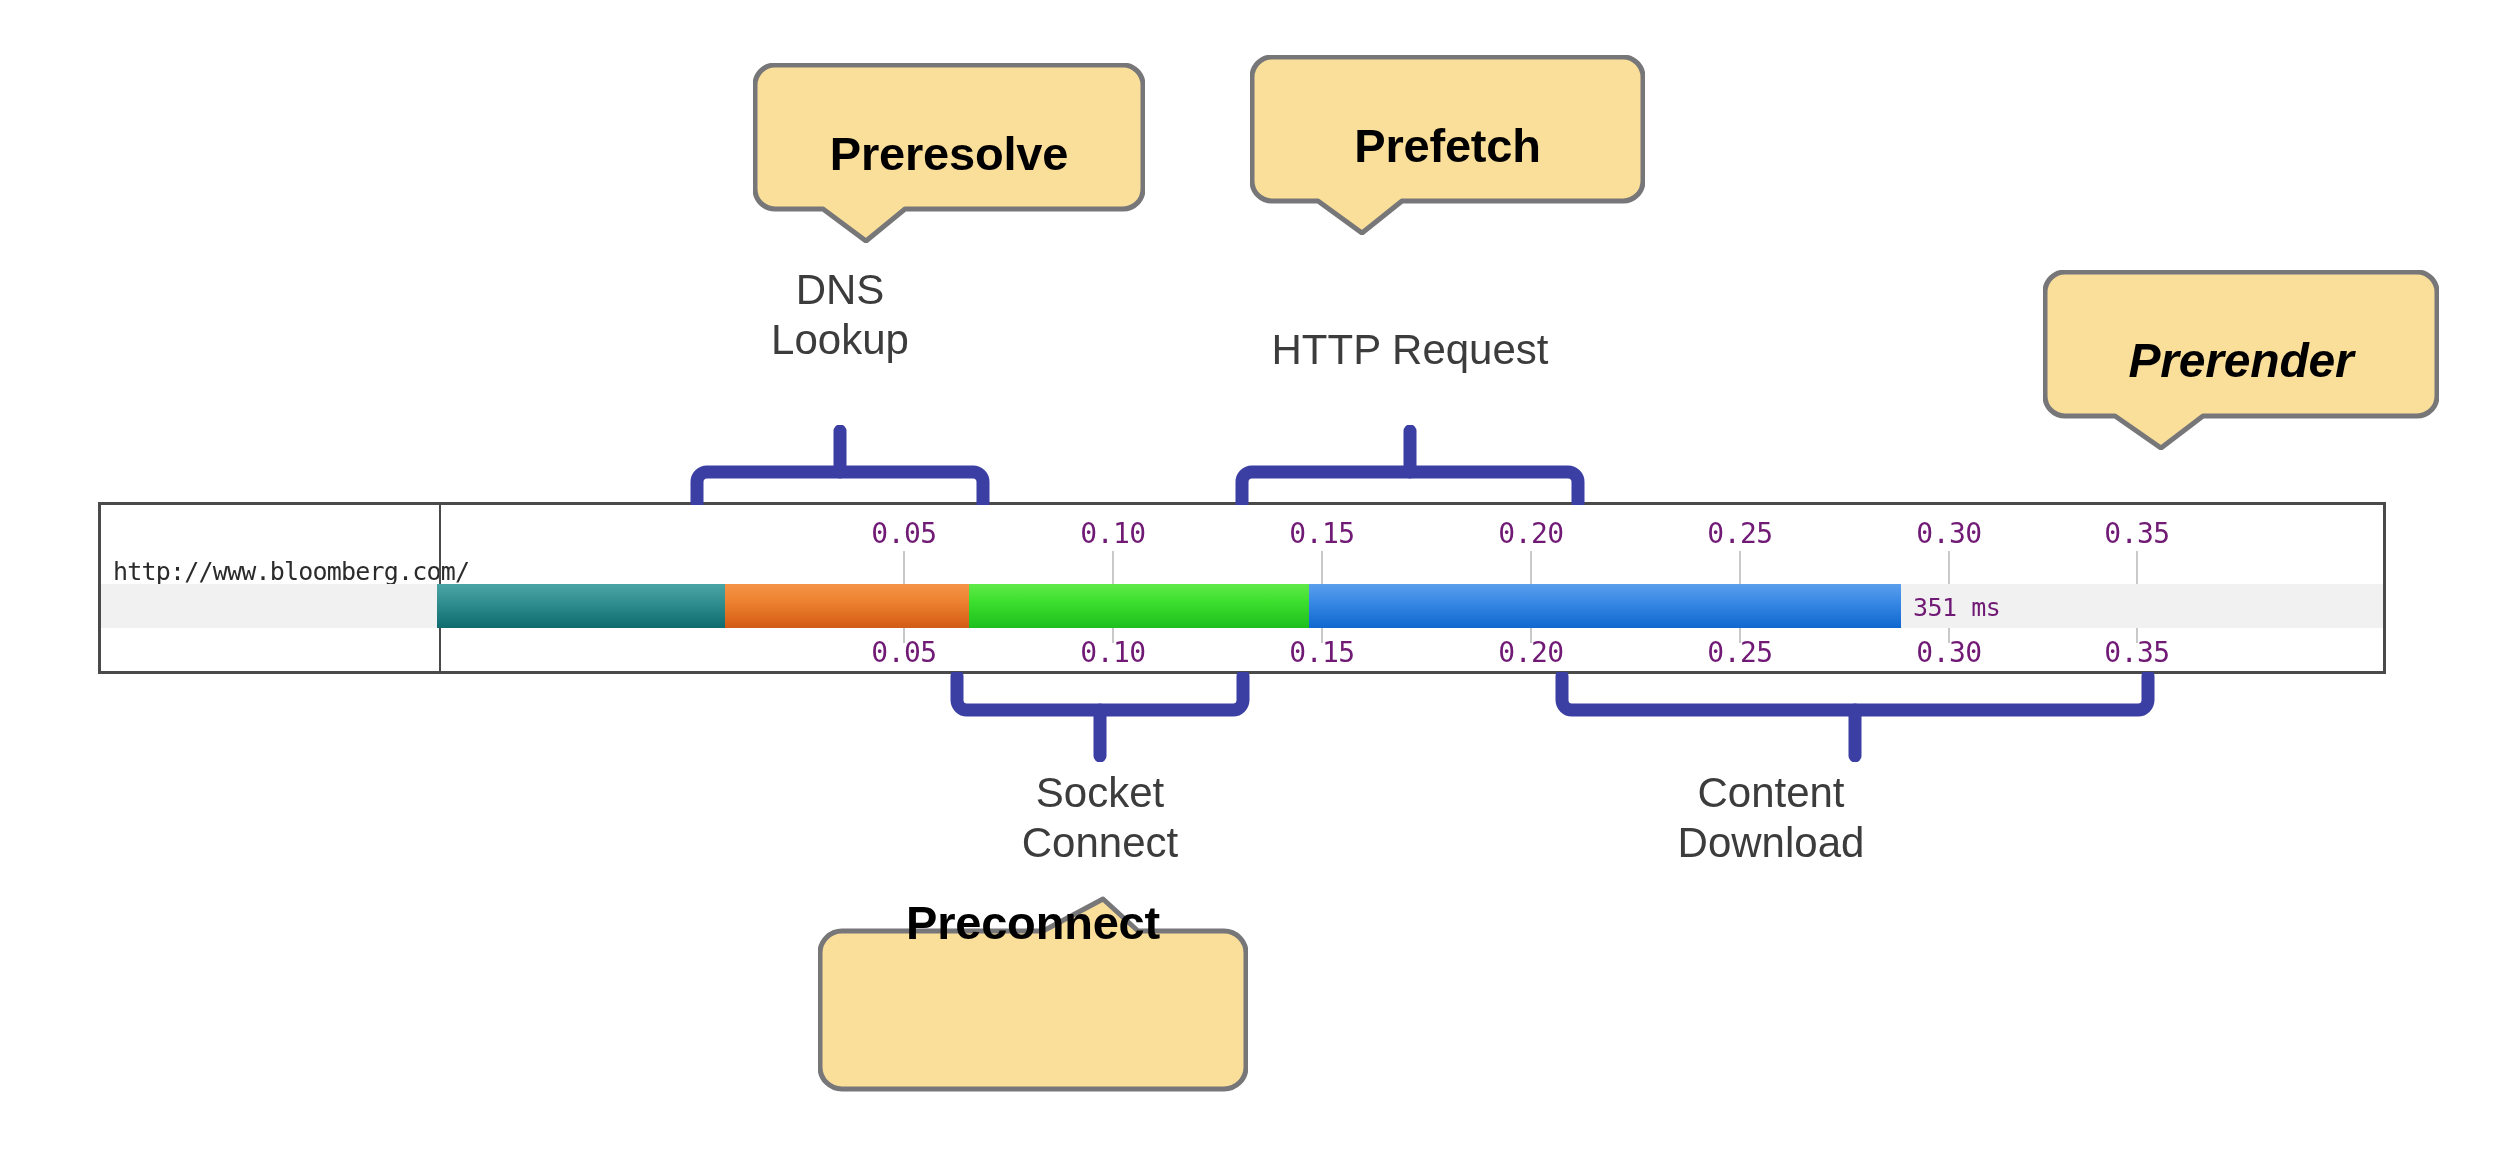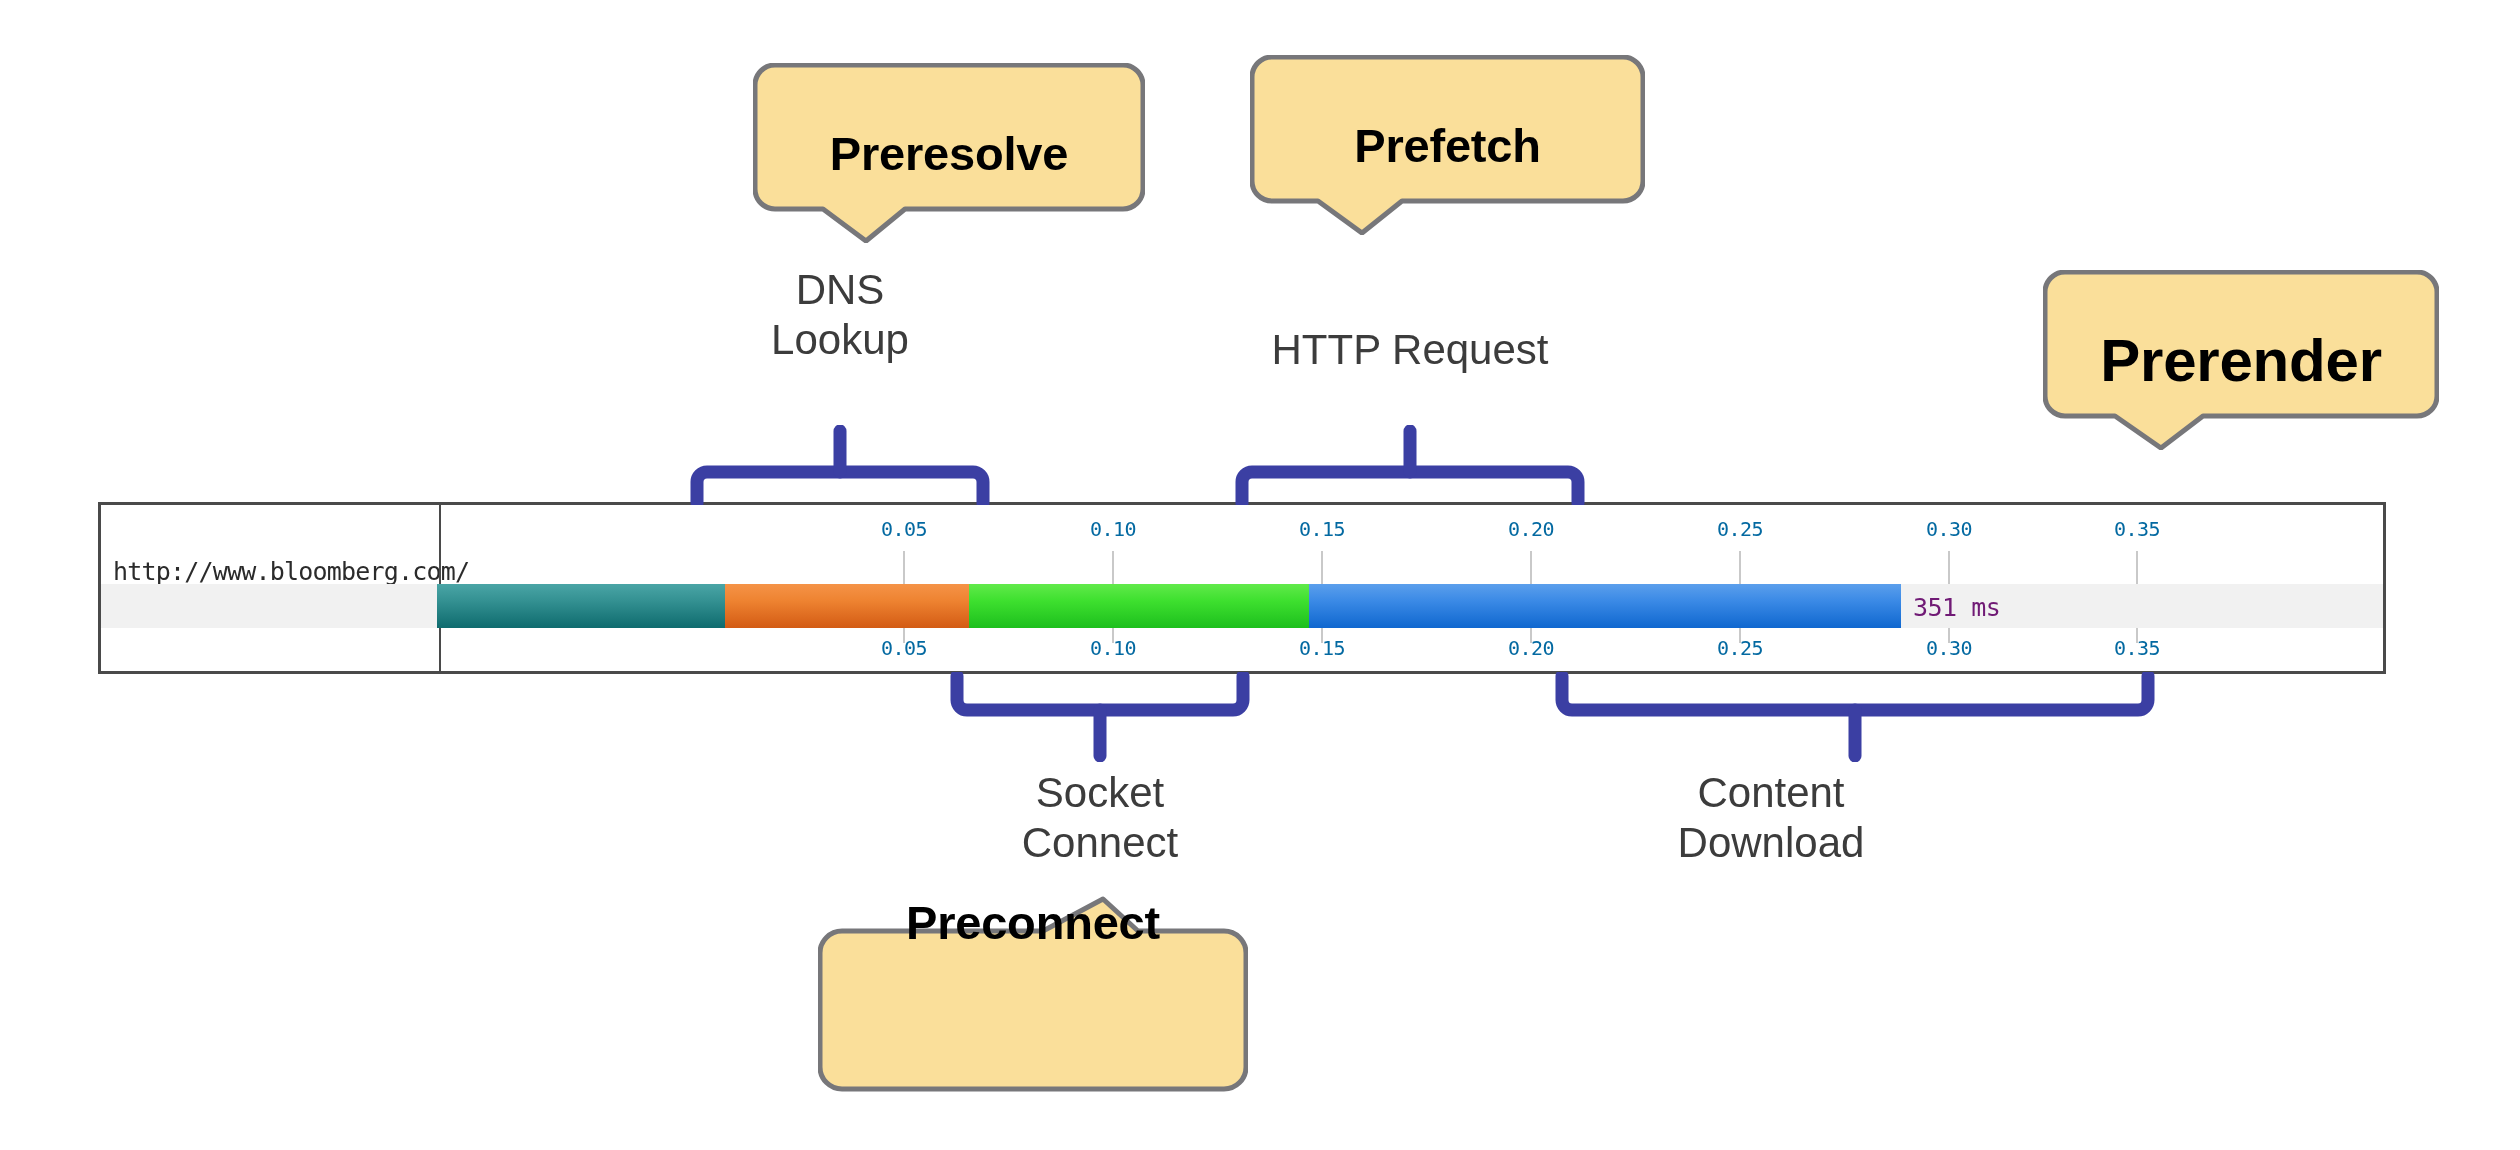--- a/index.html
+++ b/index.html
@@ -109,22 +109,22 @@
   .wf-rowhighlight {
     position: absolute;
     left: 0;
     right: 0;
     background: #f1f1f1;
   }
 
   .tick-label {
     position: absolute;
     font-family: "DejaVu Sans Mono", monospace;
-    font-size: 20px;
-    color: #0369a1;
+    font-size: 28px;
+    color: #701a75;
     transform: translateX(-50%);
     letter-spacing: -0.5px;
     white-space: nowrap;
   }
   .gridline {
     position: absolute;
     width: 2px;
     background: #c9c9c9;
   }
 
@@ -161,21 +161,21 @@
   </div>
 
   <div class="callout" style="left:1250px; top:55px; width:395px; height:180px; font-size:47px;">
     <svg class="callout-svg" viewBox="0 0 395 180" preserveAspectRatio="none">
       <path d="M22,2 H373 A20,20 0 0 1 393,22 V126 A20,20 0 0 1 373,146
                H152 L112,178 L68,146 H22 A20,20 0 0 1 2,126 V22 A20,20 0 0 1 22,2 Z" fill="#fadf9a" stroke="#77777a" stroke-width="5" stroke-linejoin="round"></path>
     </svg>
     <span class="callout-label">Prefetch</span>
   </div>
 
-  <div class="callout" style="left:2043px; top:270px; width:396px; height:180px; font-size:60px;">
+  <div class="callout" style="left:2043px; top:270px; width:396px; height:180px; font-size:48px;font-style:italic;">
     <svg class="callout-svg" viewBox="0 0 396 180" preserveAspectRatio="none">
       <path d="M22,2 H374 A20,20 0 0 1 394,22 V126 A20,20 0 0 1 374,146
                H160 L118,178 L72,146 H22 A20,20 0 0 1 2,126 V22 A20,20 0 0 1 22,2 Z" fill="#fadf9a" stroke="#77777a" stroke-width="5" stroke-linejoin="round"></path>
     </svg>
     <span class="callout-label">Prerender</span>
   </div>
 
   <div class="callout" style="left:818px; top:895px; width:430px; height:200px; font-size:47px;
               align-items:flex-start; padding-bottom:40px;">
     <svg class="callout-svg" viewBox="0 0 430 200" preserveAspectRatio="none">

